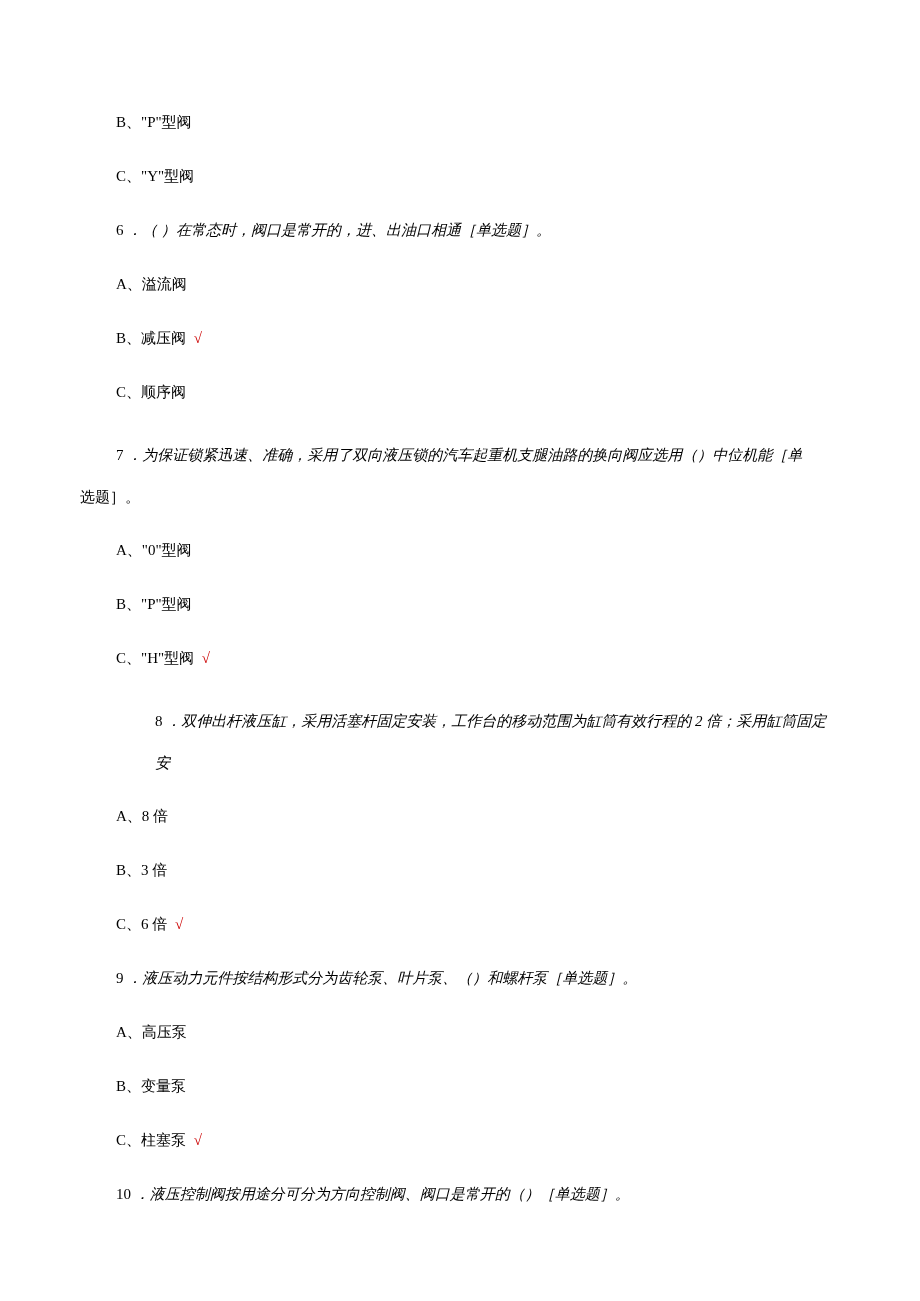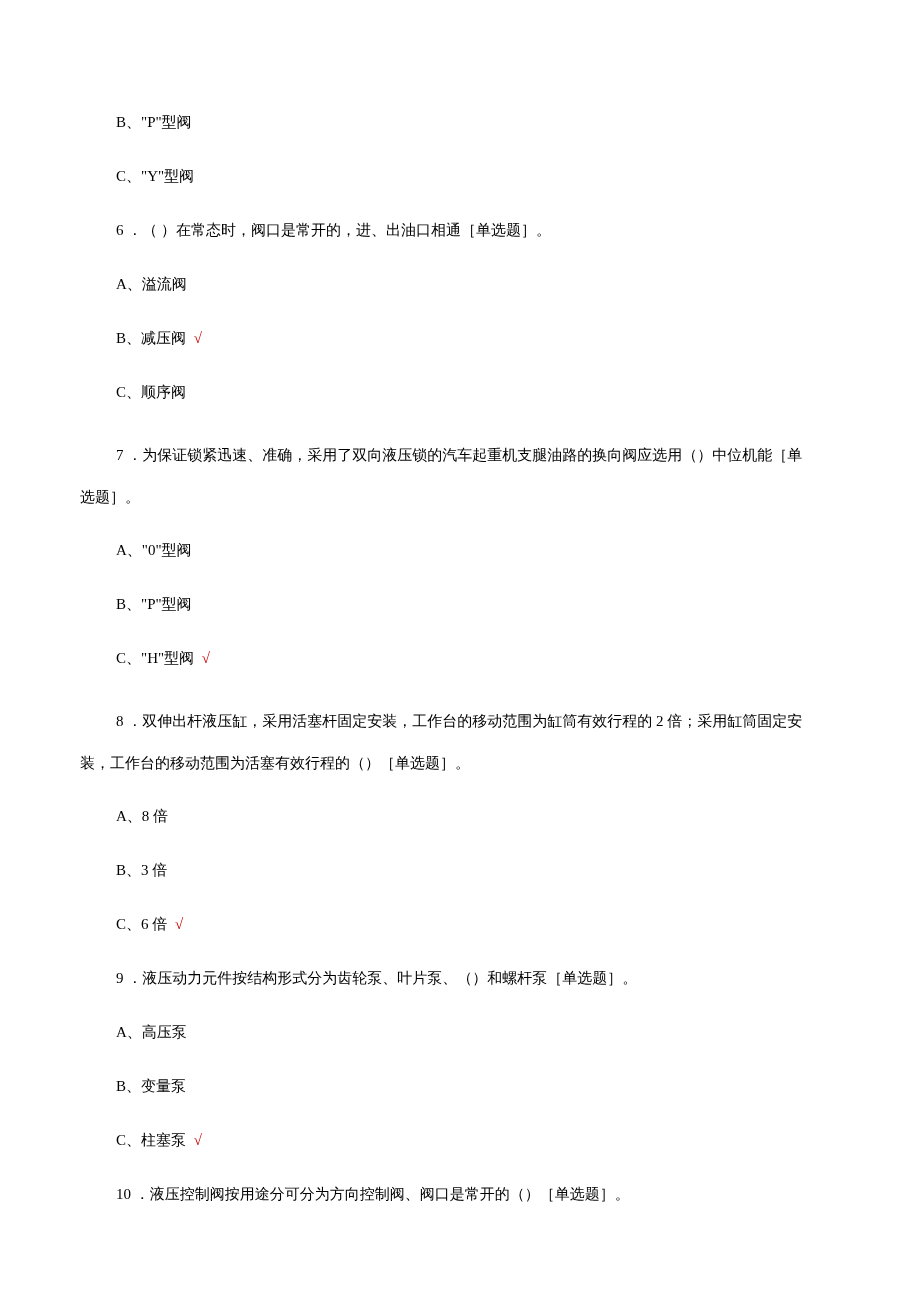--- a/index.html
+++ b/index.html
@@ -32,20 +32,21 @@
     .check {
       color: #cc0000;
       font-weight: normal;
       margin-left: 4px;
     }
     .qnum {
       display: inline-block;
     }
     .qtag {
       display: inline;
+      font-style: italic;
     }
     .double-line {
       line-height: 2.8;
     }
   </style>
 </head>
 <body>
 
 <div class="line option">
   <span>B、"P"型阀</span>
@@ -86,25 +87,24 @@
 
 <div class="line option">
   <span>B、"P"型阀</span>
 </div>
 
 <div class="line option">
   <span>C、"H"型阀</span>
   <span class="check">√</span>
 </div>
 
-<div class="question double-line" style="margin-bottom:20px;">
+<div class="question double-line" style="margin-bottom:20px;margin-left:39px;">
   <span class="qnum">8</span>
   <span class="qtag">．双伸出杆液压缸，采用活塞杆固定安装，工作台的移动范围为缸筒有效行程的 2 倍；采用缸筒固定安</span>
   <br>
-  <span class="question-continuation" style="margin-left:-36px;">装，工作台的移动范围为活塞有效行程的（）［单选题］。</span>
 </div>
 
 <div class="line option">
   <span>A、8 倍</span>
 </div>
 
 <div class="line option">
   <span>B、3 倍</span>
 </div>
 

